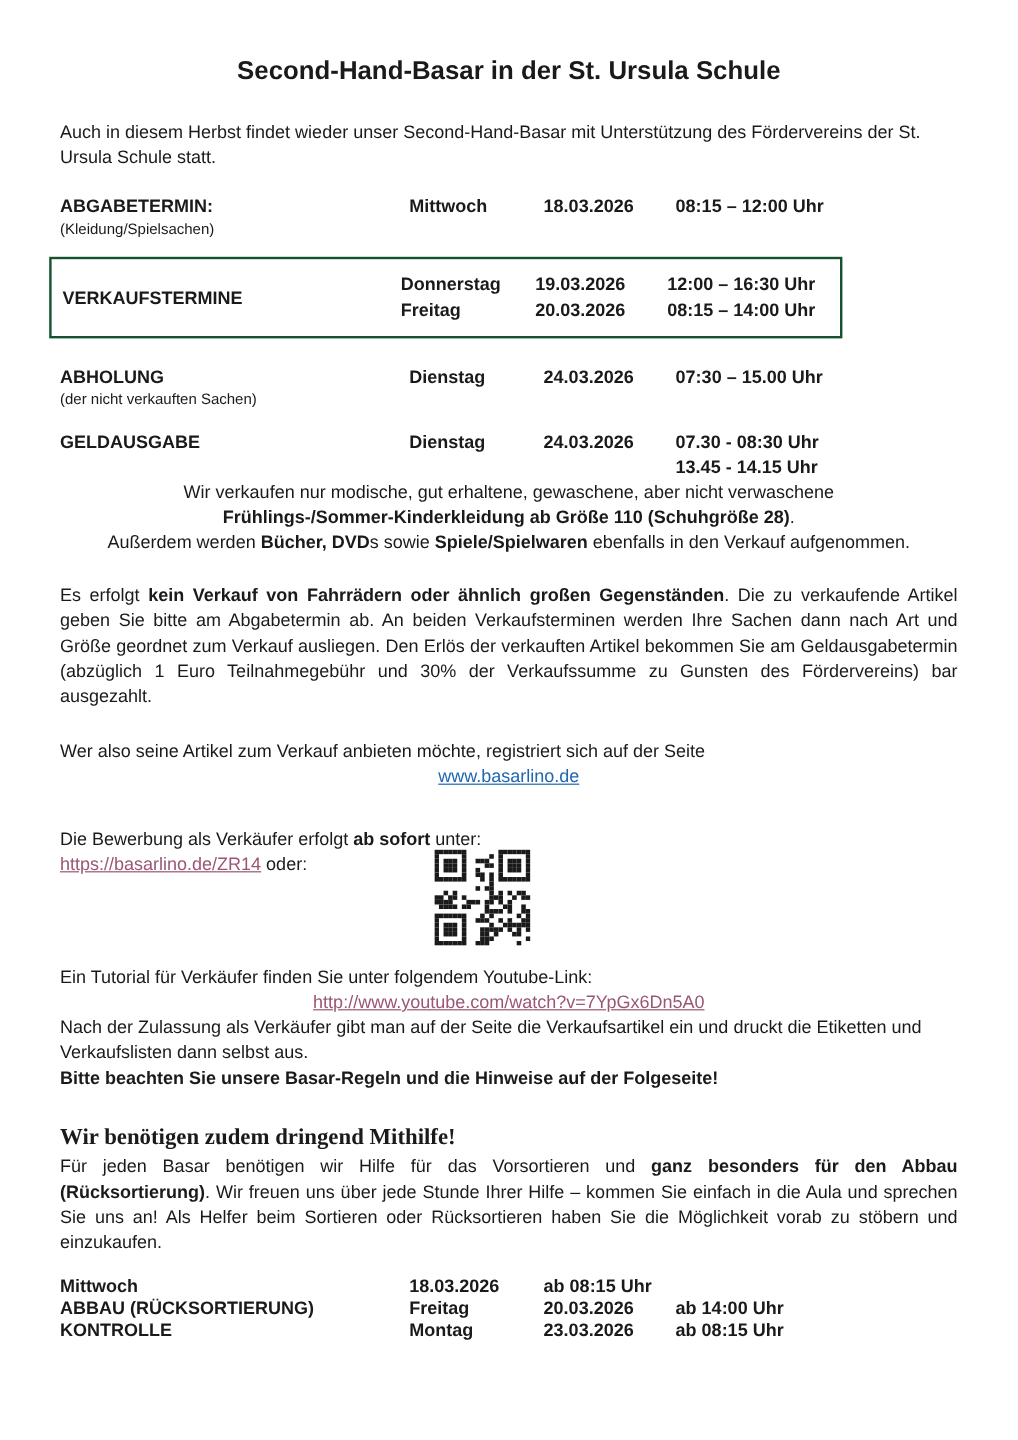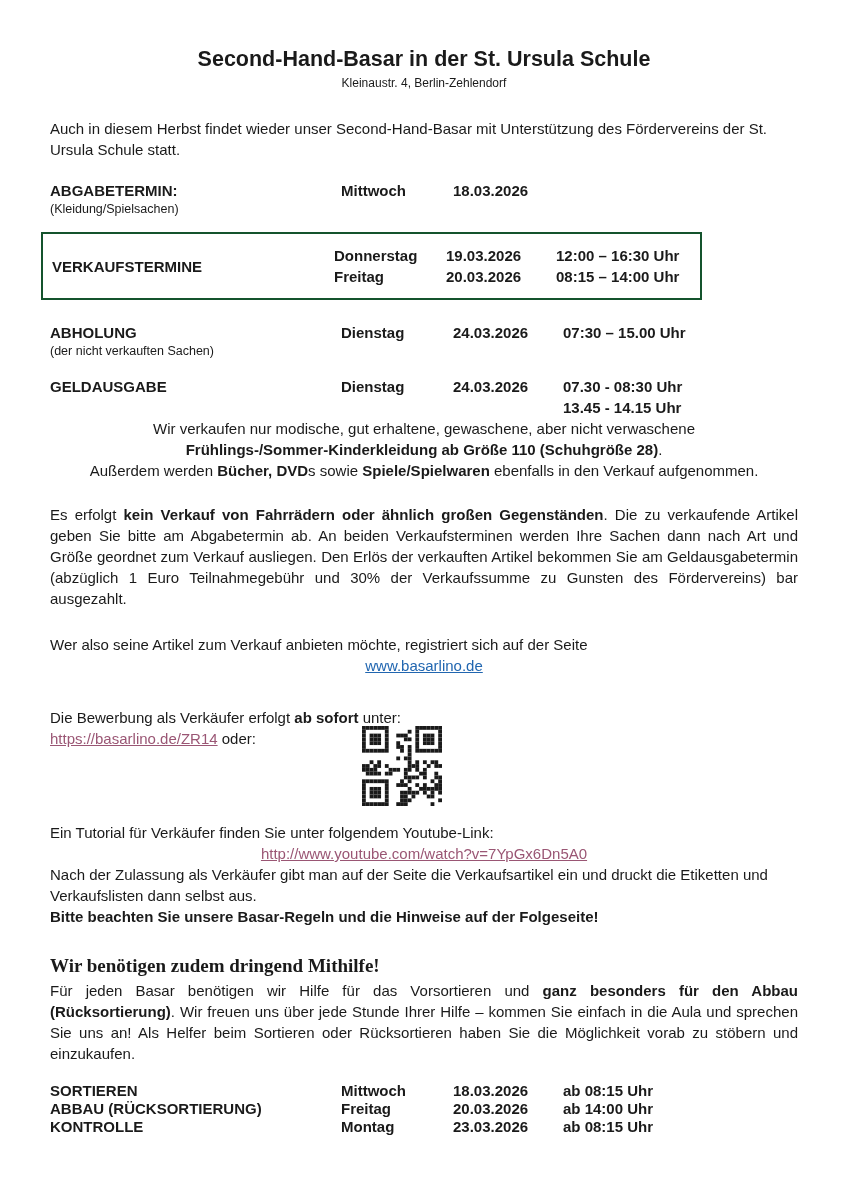--- a/index.html
+++ b/index.html
@@ -40,31 +40,31 @@
   .help-para{margin-top:2px;}
   .help-table{margin-top:18px;}
   .help-table .row4{line-height:18px;}
 </style>
 </head>
 <body>
 
 <div class="page" style="color: rgb(26, 26, 26);">
 
   <div class="h1">Second-Hand-Basar in der St. Ursula Schule</div>
-  <div class="subtitle">Kleinaustr. 4, Berlin-Zehlendorf</div>
 
   <p class="intro">Auch in diesem Herbst findet wieder unser Second-Hand-Basar mit Unterstützung des Fördervereins der St. Ursula Schule statt.</p>
 
   <div class="row4 b mt-abgabe">
     <div>
       <div class="b">ABGABETERMIN:</div>
       <div class="sub">(Kleidung/Spielsachen)</div>
     </div>
     <div>Mittwoch</div>
     <div>18.03.2026</div>
+    <div>08:15 – 12:00 Uhr</div>
   </div>
 
   <div class="vbox b">
     <div class="vlabel">VERKAUFSTERMINE</div>
     <div>Donnerstag</div>
     <div>19.03.2026</div>
     <div>12:00 – 16:30 Uhr</div>
     <div>Freitag</div>
     <div>20.03.2026</div>
     <div>08:15 – 14:00 Uhr</div>
@@ -318,21 +318,20 @@
   <div class="after-block">
     <p>Nach der Zulassung als Verkäufer gibt man auf der Seite die Verkaufsartikel ein und druckt die Etiketten und Verkaufslisten dann selbst aus.</p>
     <p class="b">Bitte beachten Sie unsere Basar-Regeln und die Hinweise auf der Folgeseite!</p>
   </div>
 
   <div class="h2">Wir benötigen zudem dringend Mithilfe!</div>
   <p class="just help-para"><span>Für jeden Basar benötigen wir Hilfe für das Vorsortieren und </span><span class="b">ganz besonders für den Abbau (Rücksortierung)</span><span>. Wir freuen uns über jede Stunde Ihrer Hilfe – kommen Sie einfach in die Aula und sprechen Sie uns an! Als Helfer beim Sortieren oder Rücksortieren haben Sie die Möglichkeit vorab zu stöbern und einzukaufen.</span></p>
 
   <div class="help-table b">
     <div class="row4">
-      <div>SORTIEREN</div>
       <div>Mittwoch</div>
       <div>18.03.2026</div>
       <div>ab 08:15 Uhr</div>
     </div>
     <div class="row4">
       <div>ABBAU (RÜCKSORTIERUNG)</div>
       <div>Freitag</div>
       <div>20.03.2026</div>
       <div>ab 14:00 Uhr</div>
     </div>

